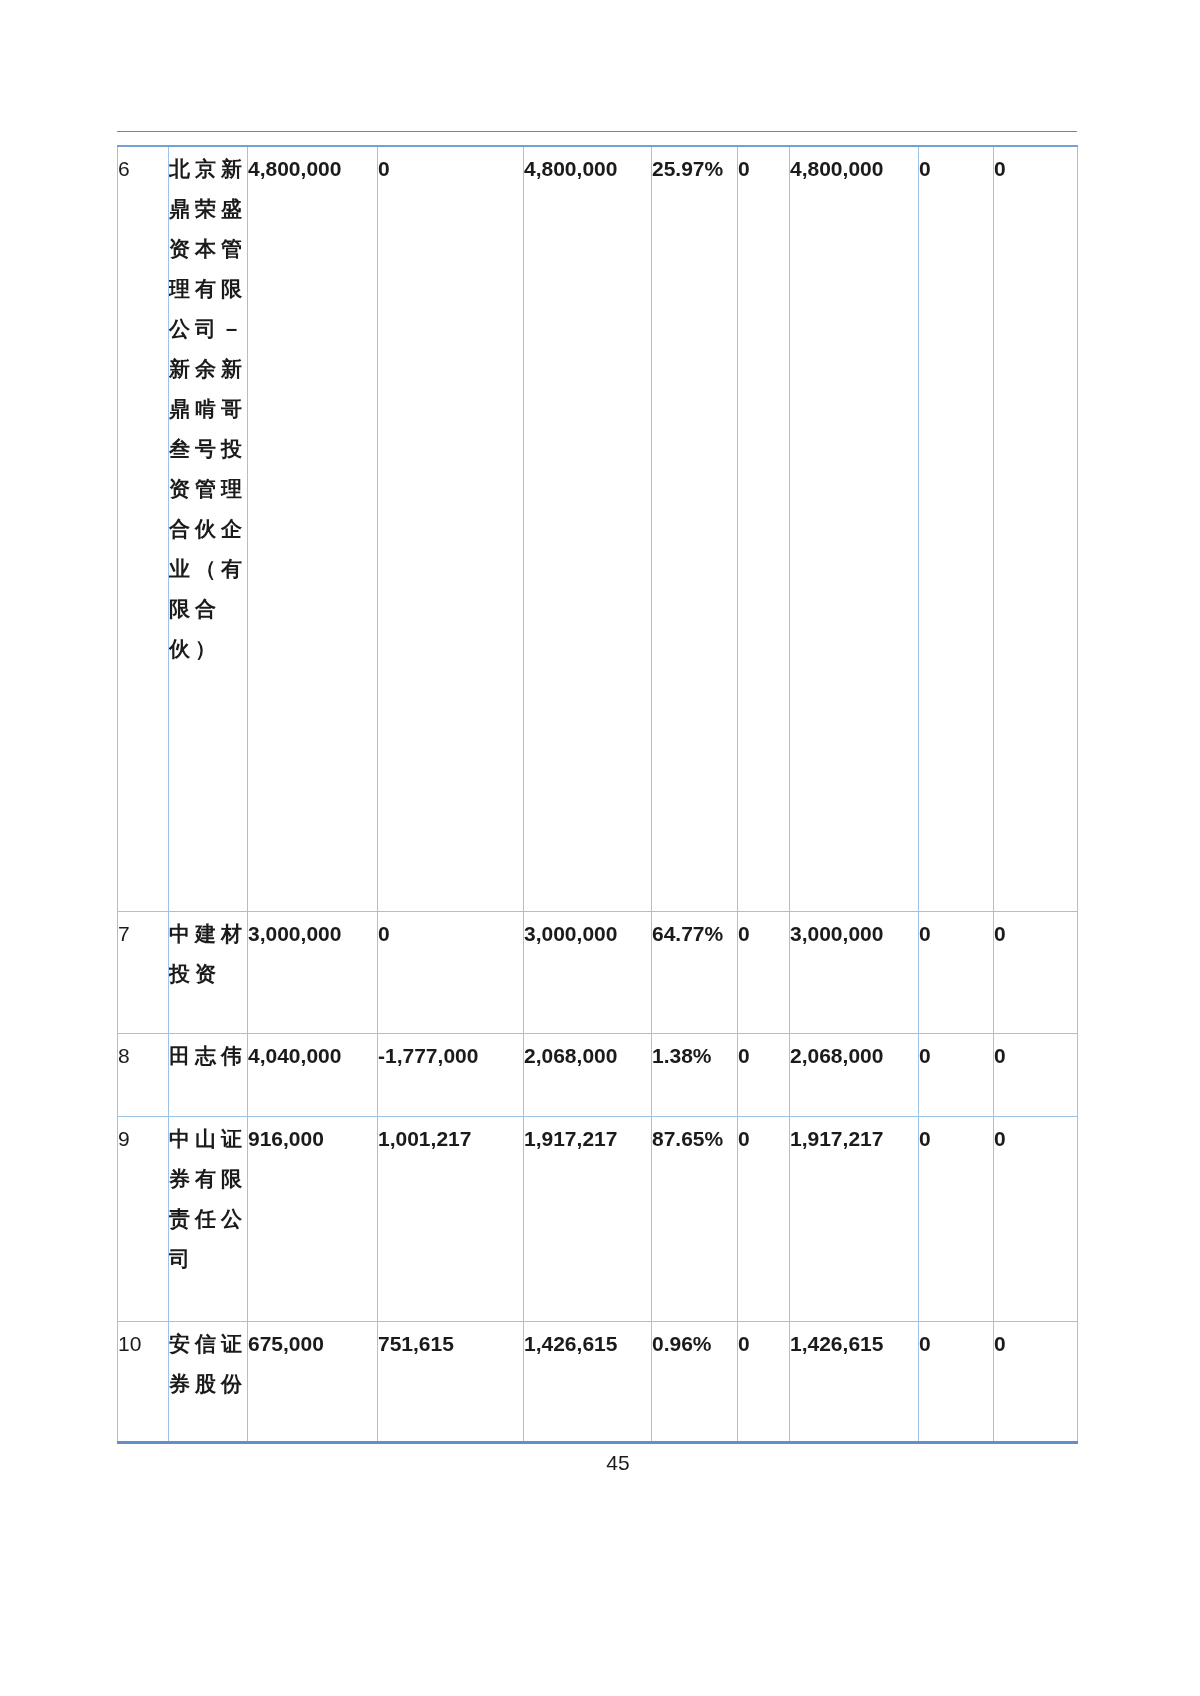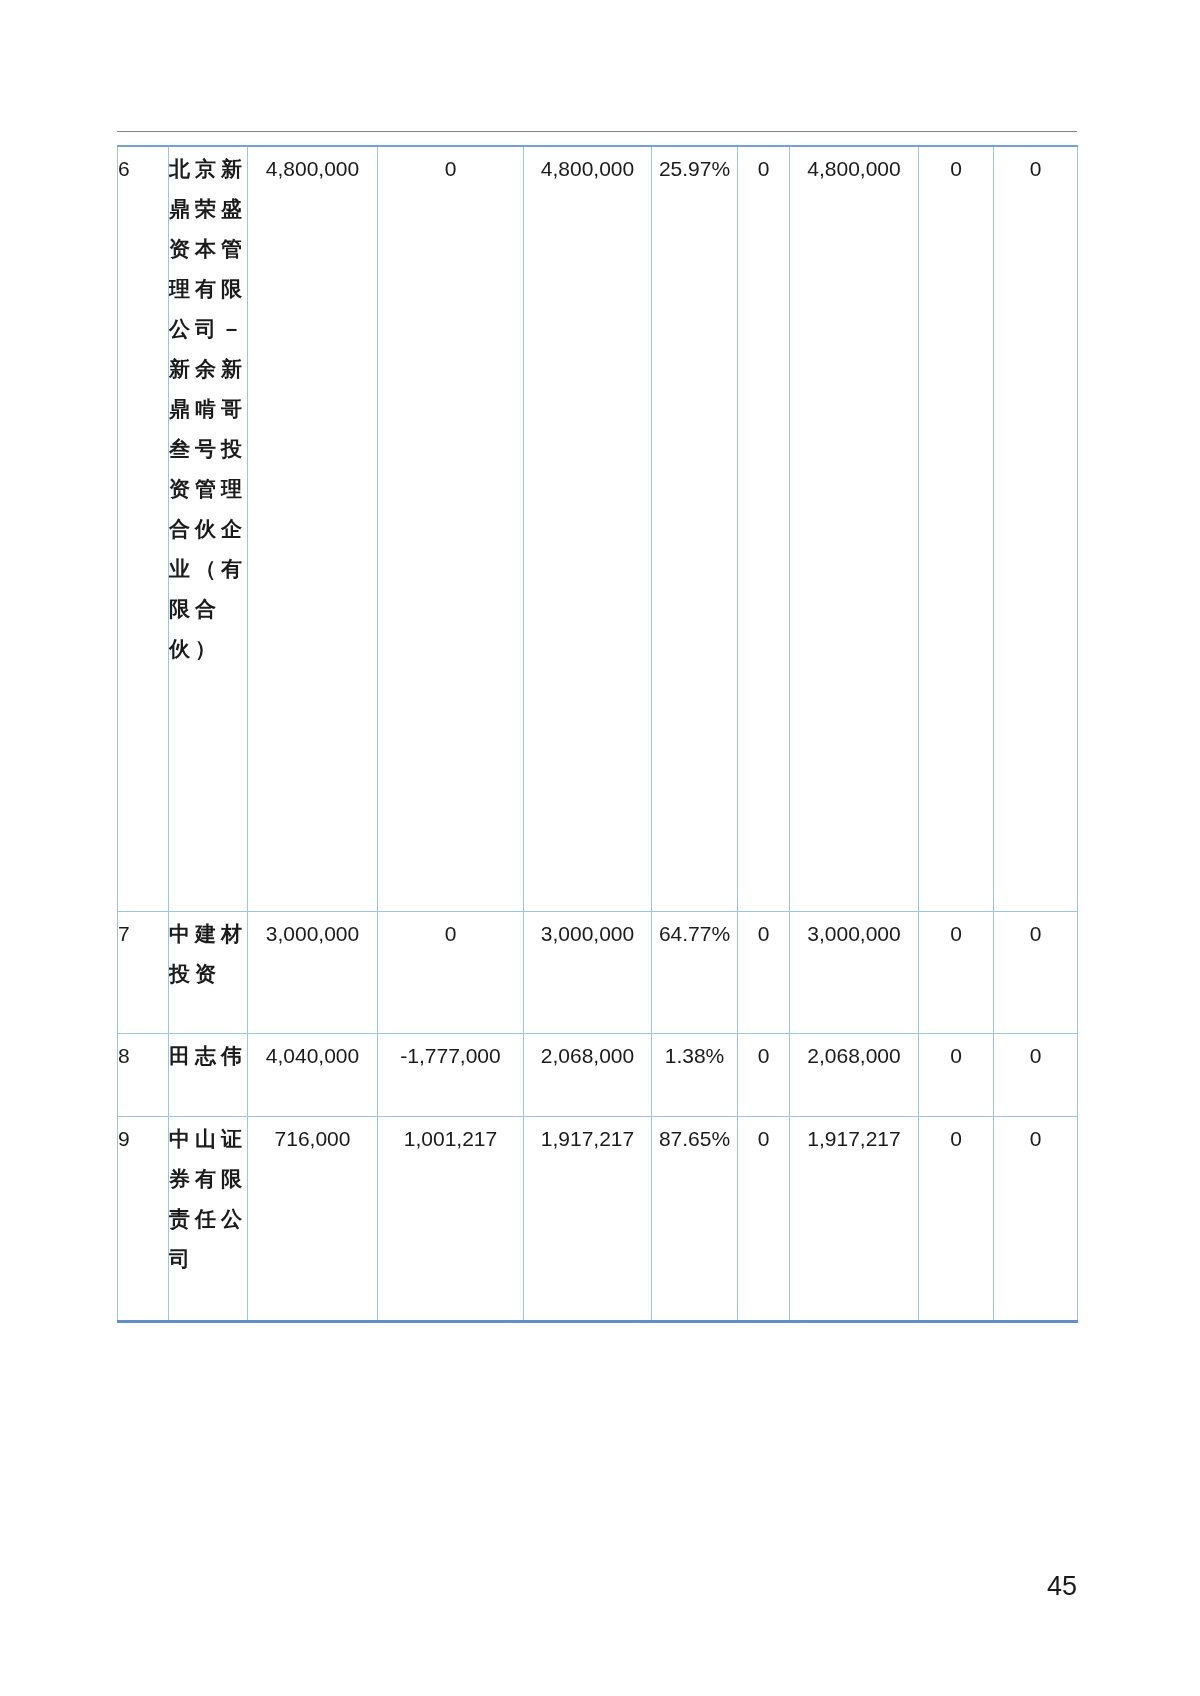--- a/index.html
+++ b/index.html
@@ -32,24 +32,24 @@
   tr.r1{height:122px;}
   tr.r2{height:83px;}
   tr.r3{height:205px;}
   tr.r4{height:121px;}
   td.c-idx{padding-left:9px;text-align:left;font-size:21px;}
   td.c-name{
     padding-left:10px;padding-right:4px;
     font-size:23px;letter-spacing:5px;
     word-break:normal;line-break:strict;font-weight:bold;
   }
-  td.c-num{text-align:center;padding-right:10px;}
+  td.c-num{text-align:left;padding-right:10px;font-weight:bold;}
   .page-number{
-    position:absolute;left:117px;top:1571px;width:960px;
-    text-align:right;font-size:27px;color:#1b1b1b;
+    position:absolute;left:117px;top:1451px;width:960px;
+    text-align:center;font-size:21px;color:#1b1b1b;
     padding-left:42px;box-sizing:border-box;
   }
 </style>
 </head>
 <body>
 
 <div class="split-line"></div>
 
 <table class="sh">
   <colgroup>
@@ -97,25 +97,37 @@
       <td class="c-num">2,068,000</td>
       <td class="c-num">1.38%</td>
       <td class="c-num">0</td>
       <td class="c-num">2,068,000</td>
       <td class="c-num">0</td>
       <td class="c-num">0</td>
     </tr>
     <tr class="r3">
       <td class="c-idx">9</td>
       <td class="c-name">中山证券有限责任公司</td>
-      <td class="c-num">716,000</td>
+      <td class="c-num">916,000</td>
       <td class="c-num">1,001,217</td>
       <td class="c-num">1,917,217</td>
       <td class="c-num">87.65%</td>
       <td class="c-num">0</td>
       <td class="c-num">1,917,217</td>
+      <td class="c-num">0</td>
+      <td class="c-num">0</td>
+    </tr>
+    <tr class="r4">
+      <td class="c-idx">10</td>
+      <td class="c-name">安信证券股份</td>
+      <td class="c-num">675,000</td>
+      <td class="c-num">751,615</td>
+      <td class="c-num">1,426,615</td>
+      <td class="c-num">0.96%</td>
+      <td class="c-num">0</td>
+      <td class="c-num">1,426,615</td>
       <td class="c-num">0</td>
       <td class="c-num">0</td>
     </tr>
   </tbody>
 </table>
 
 <div class="page-number">45</div>
 
 </body></html>

